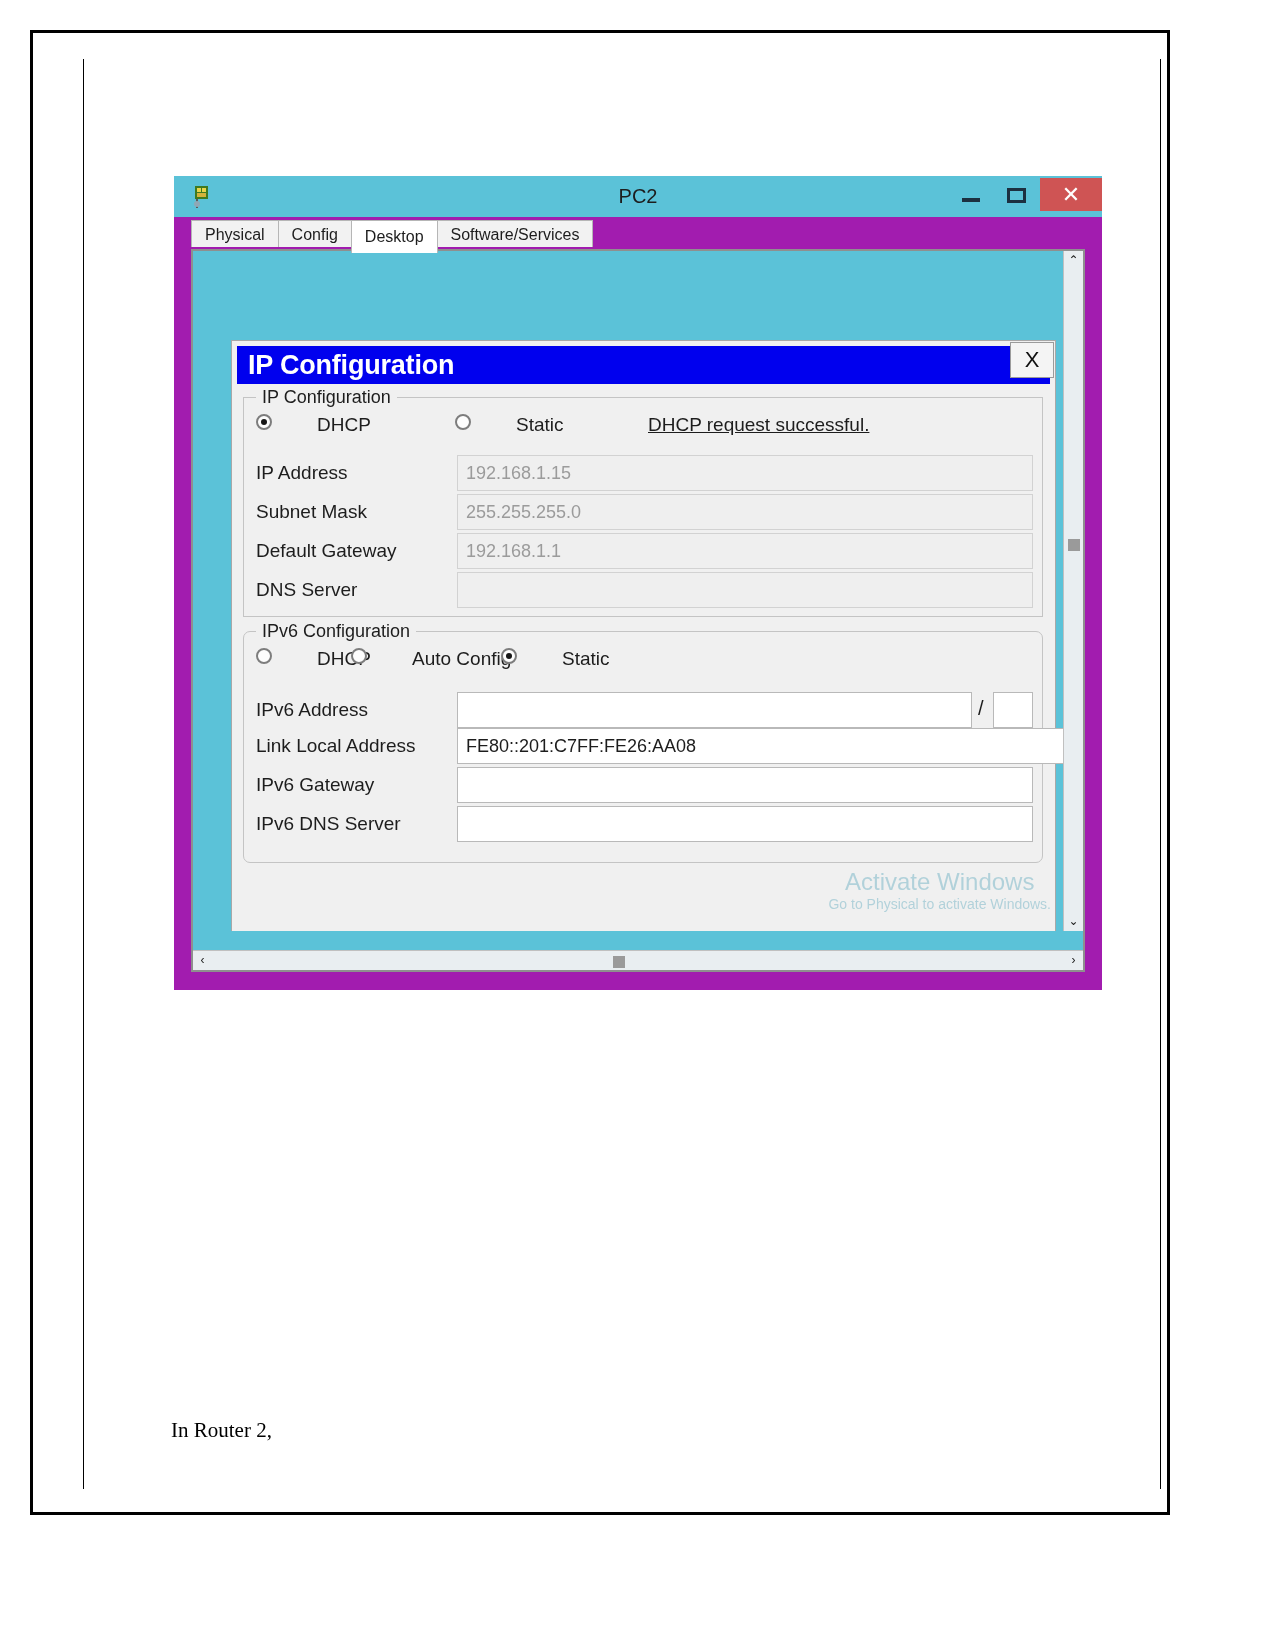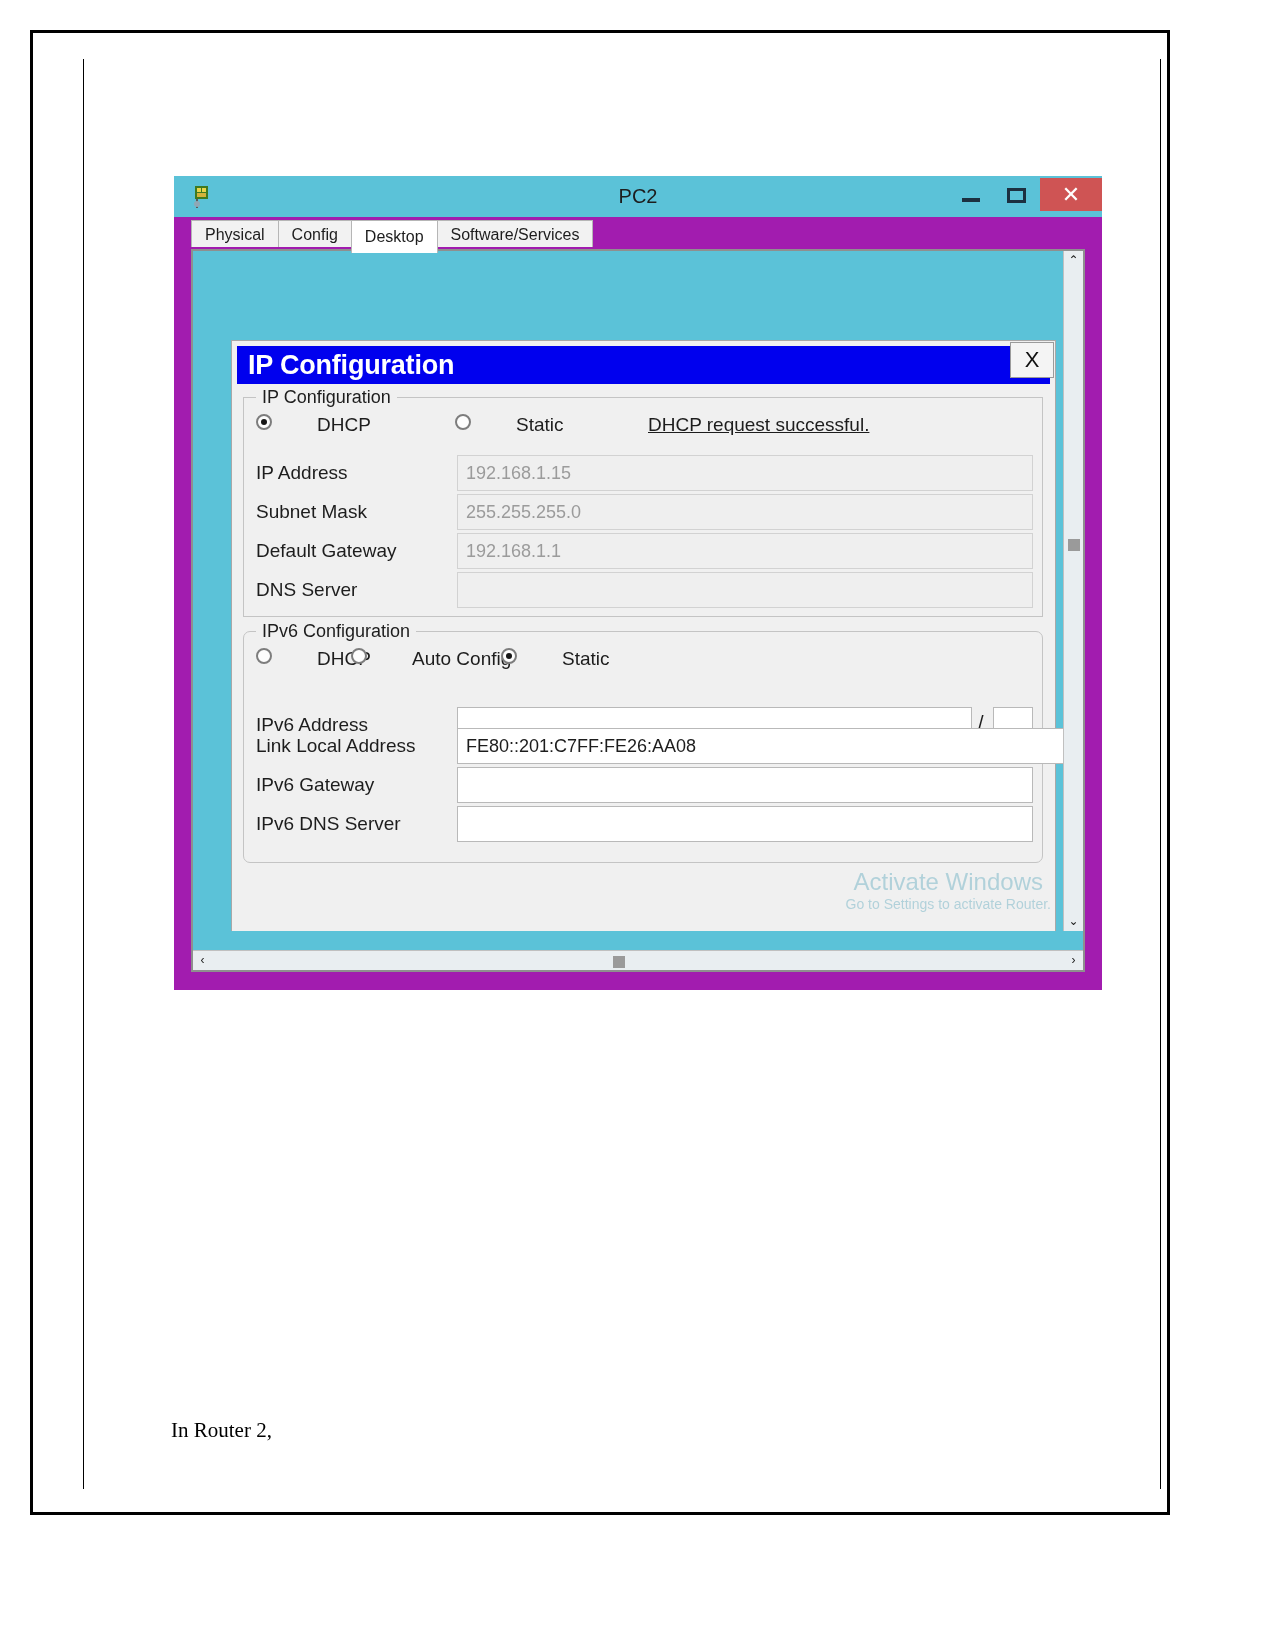--- a/index.html
+++ b/index.html
@@ -417,21 +417,21 @@
               <span class="radio" style="position:absolute; left:95px; top:0;">
                 <span class="radio-dot"></span>
                 <span>Auto Config</span>
               </span>
               <span class="radio" style="position:absolute; left:245px; top:0;">
                 <span class="radio-dot checked"></span>
                 <span>Static</span>
               </span>
             </div>
 
-            <div class="field-row" style="top:75px;text-align:center;">
+            <div class="field-row" style="top:60px;text-align:center;">
               <span class="field-label">IPv6 Address</span>
               <span class="field-input enabled" style="left:213px; width:515px;"></span>
               <span class="slash-sep" style="left:734px;">/</span>
               <span class="field-input enabled" style="left:749px; width:40px;"></span>
             </div>
             <div class="field-row" style="top:96px;">
               <span class="field-label">Link Local Address</span>
               <span class="field-input enabled" style="left:213px; width:676px;">FE80::201:C7FF:FE26:AA08</span>
             </div>
             <div class="field-row" style="top:135px;">
@@ -441,21 +441,21 @@
             <div class="field-row" style="top:174px;">
               <span class="field-label">IPv6 DNS Server</span>
               <span class="field-input enabled" style="left:213px; width:576px;"></span>
             </div>
           </div>
 
         </div>
 
         <div id="watermark">
           <div id="wm-line1">Activate Windows</div>
-          <div id="wm-line2">Go to Settings to activate Router.</div>
+          <div id="wm-line2">Go to Physical to activate Windows.</div>
         </div>
 
       </div>
 
       <div id="v-scroll">
         <div class="sb-arrow" id="v-up">⌃</div>
         <div id="v-thumb"></div>
         <div class="sb-arrow" id="v-down">⌄</div>
       </div>
 

